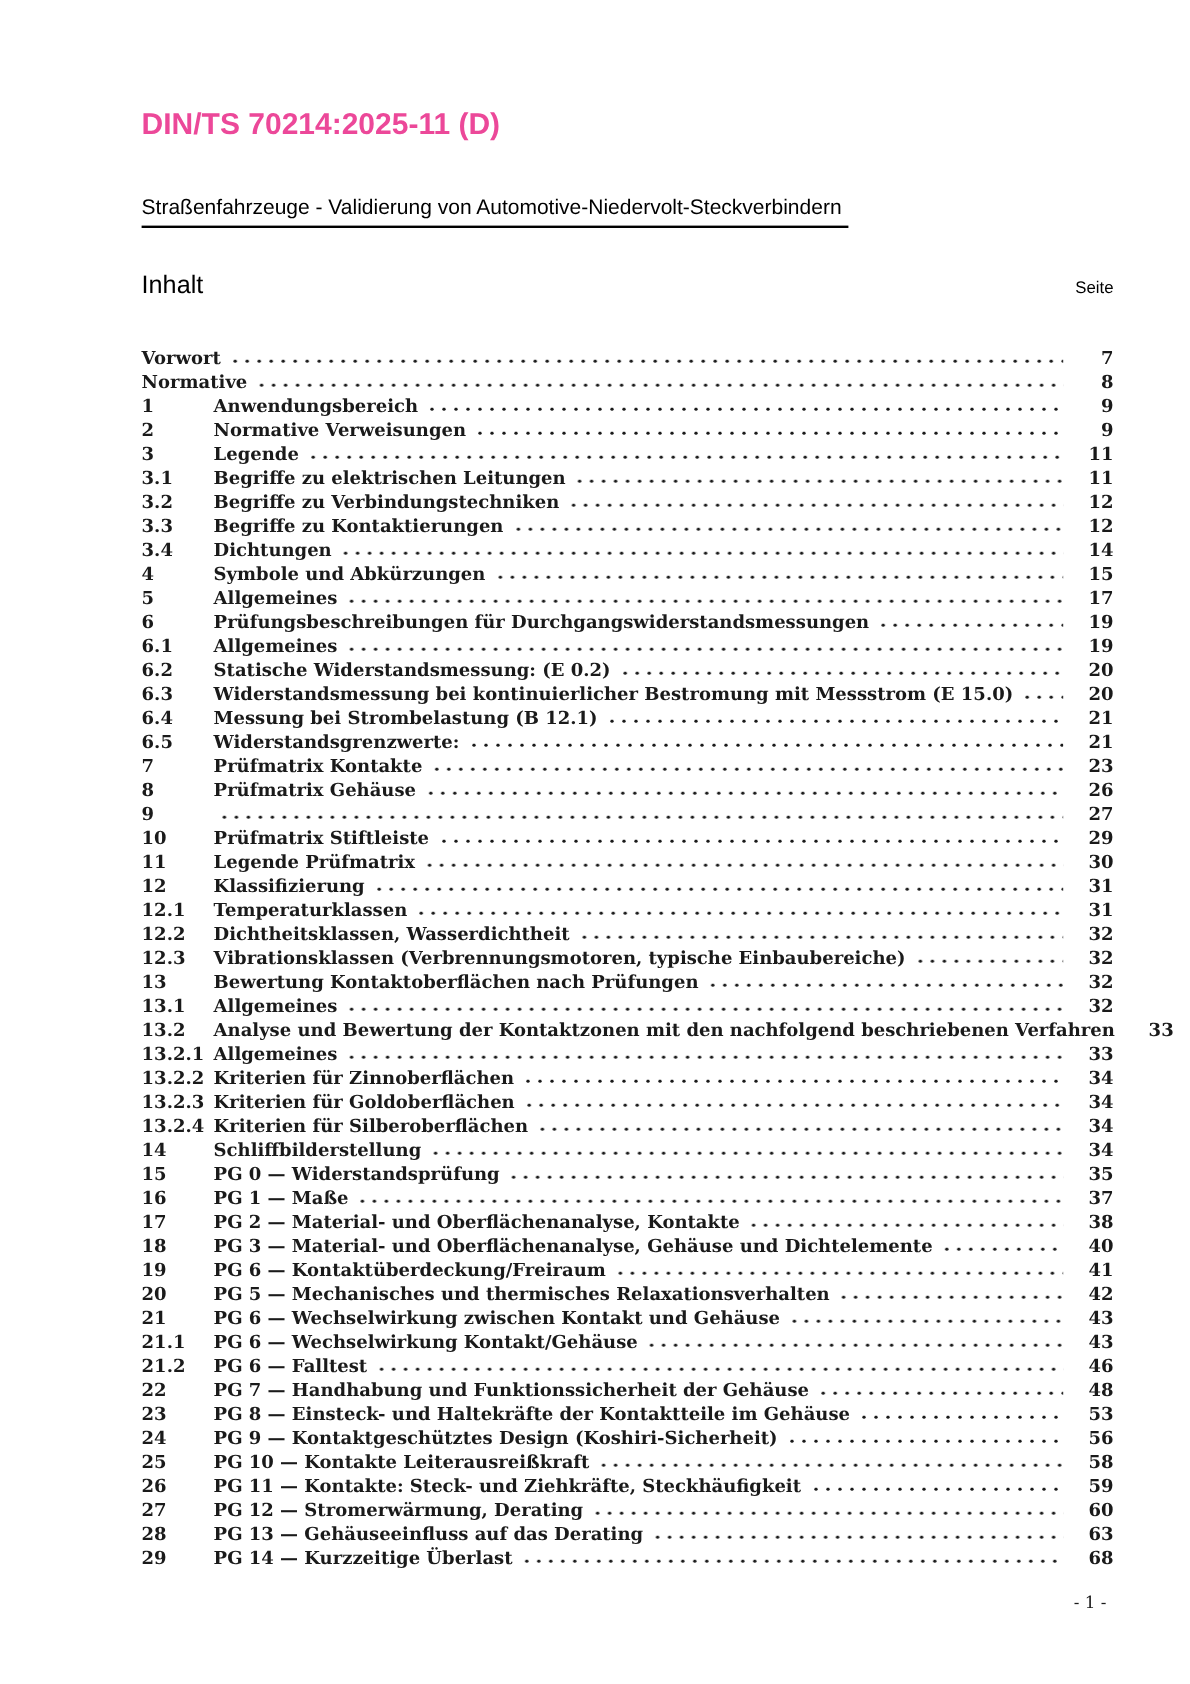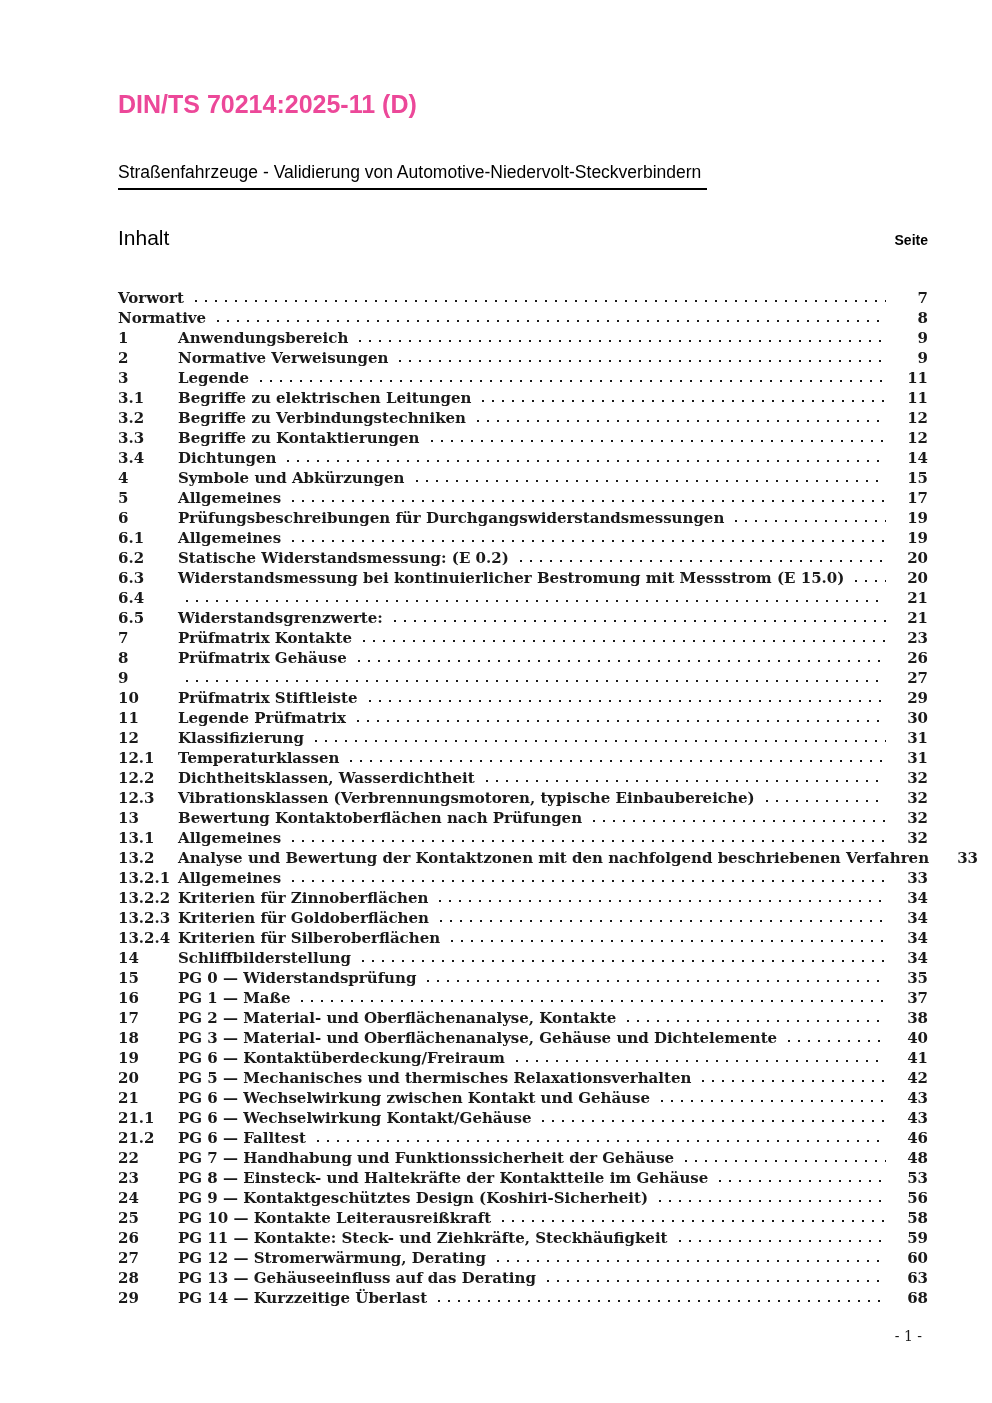--- a/index.html
+++ b/index.html
@@ -56,21 +56,21 @@
     align-items: baseline;
   }
   .toc-heading {
     font-family: "Liberation Sans", sans-serif;
     font-weight: 400;
     font-size: 21px;
     color: #000000;
   }
   .page-col-label {
     font-family: "Liberation Sans", sans-serif;
-    font-weight: 700;
+    font-weight: 400;
     font-size: 14px;
     color: #000000;
   }
   .toc-list {
     position: absolute;
     top: 288px;
     left: 0;
     right: 0;
   }
   .toc-row {
@@ -213,20 +213,21 @@
         <span class="toc-page">20</span>
       </div>
       <div class="toc-row">
         <span class="toc-num">6.3</span>
         <span class="toc-title">Widerstandsmessung bei kontinuierlicher Bestromung mit Messstrom (E 15.0)</span>
         <span class="toc-leader"></span>
         <span class="toc-page">20</span>
       </div>
       <div class="toc-row">
         <span class="toc-num">6.4</span>
+        <span class="toc-title">Messung bei Strombelastung (B 12.1)</span>
         <span class="toc-leader"></span>
         <span class="toc-page">21</span>
       </div>
       <div class="toc-row">
         <span class="toc-num">6.5</span>
         <span class="toc-title">Widerstandsgrenzwerte:</span>
         <span class="toc-leader"></span>
         <span class="toc-page">21</span>
       </div>
       <div class="toc-row">

